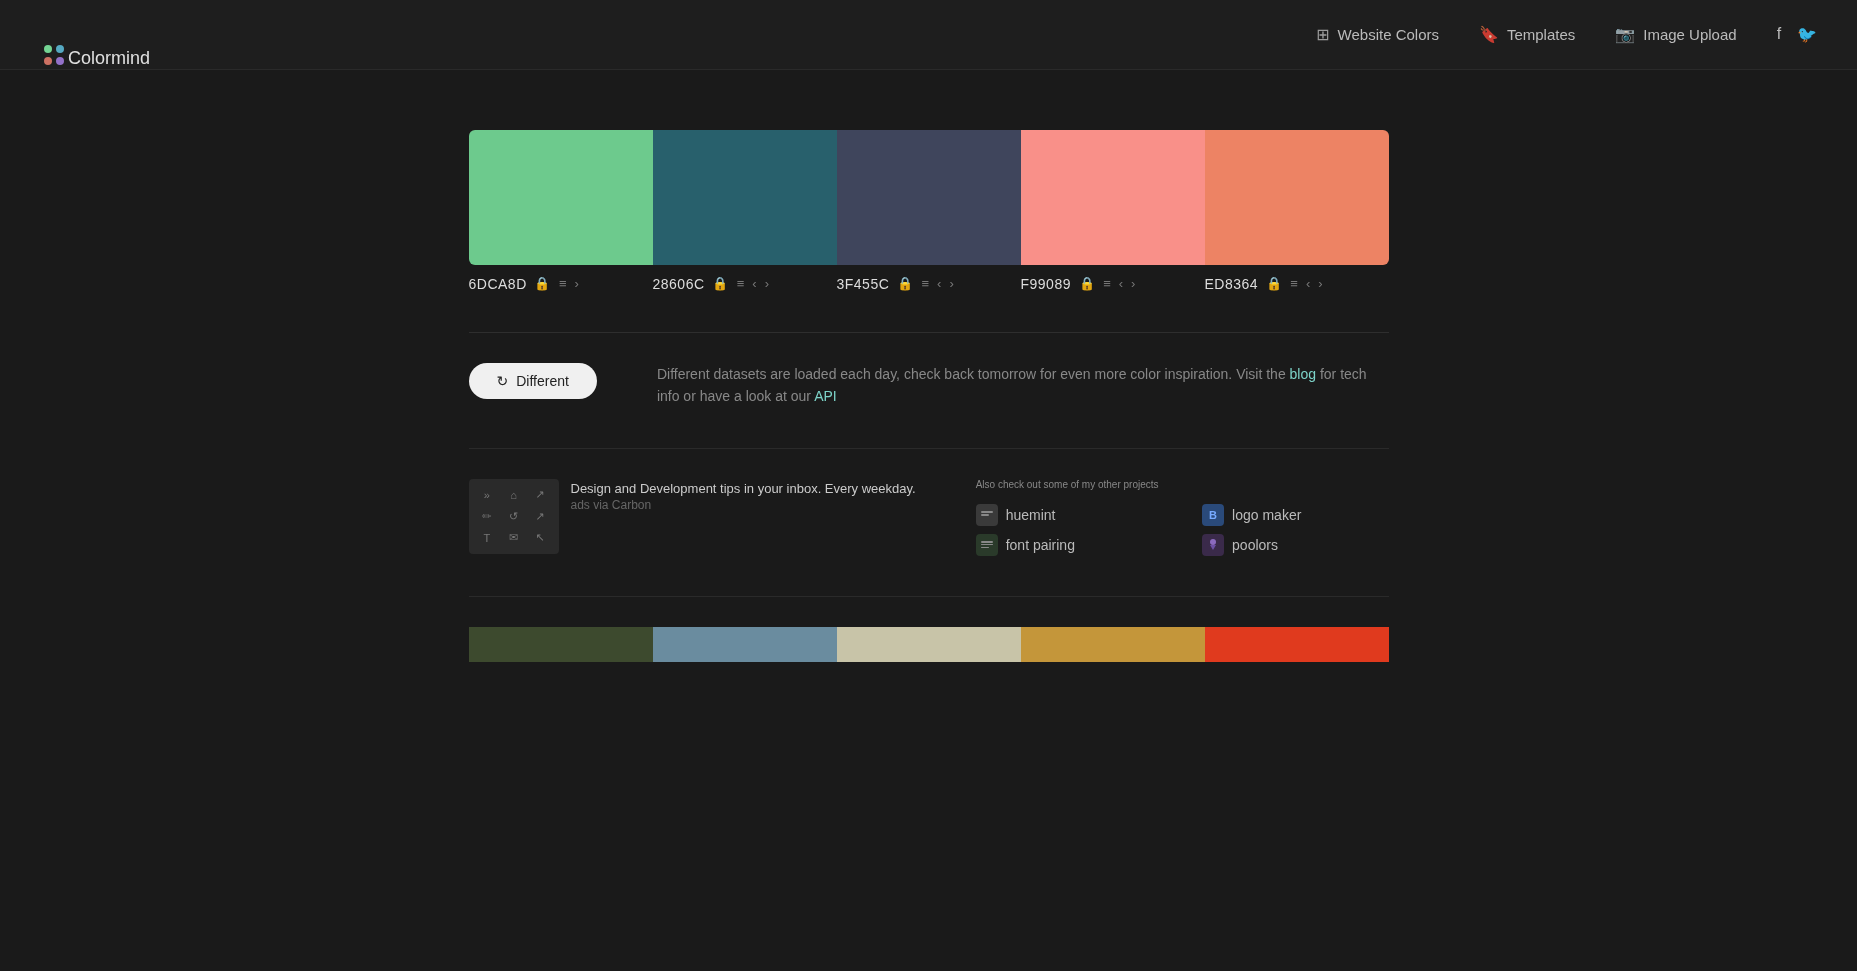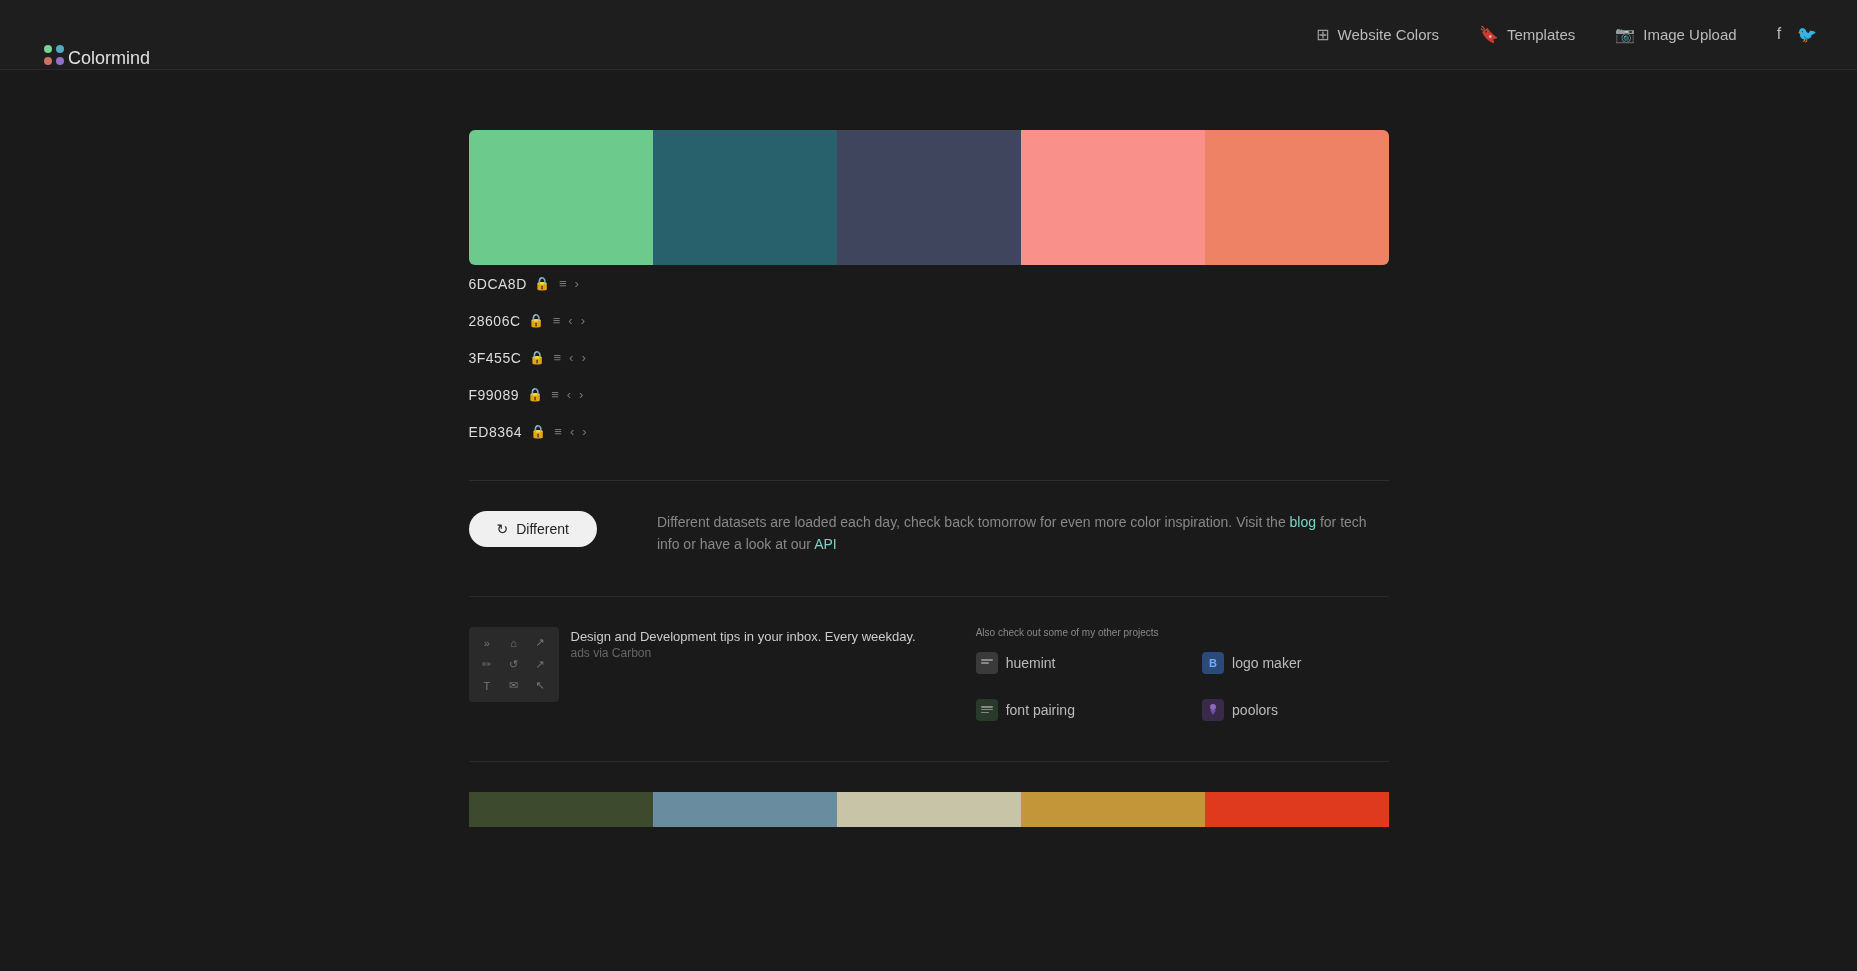--- a/index.html
+++ b/index.html
@@ -84,21 +84,20 @@
       overflow: hidden;
     }
     .swatch {
       flex: 1;
       position: relative;
       cursor: pointer;
     }
     .color-info-row {
       display: flex;
       width: 100%;
-      flex-direction: column;
     }
     .color-info {
       flex: 1;
       padding: 10px 6px 10px 0;
       display: flex;
       align-items: center;
       gap: 6px;
       min-width: 0;
     }
     .color-hex {
@@ -225,21 +224,21 @@
       flex: 1;
     }
     .projects-title {
       color: #888;
       font-size: 10px;
       margin-bottom: 14px;
     }
     .projects-grid {
       display: grid;
       grid-template-columns: 1fr 1fr;
-      gap: 25px 40px;
+      gap: 8px 40px;
     }
     .project-item {
       display: flex;
       align-items: center;
       gap: 8px;
       cursor: pointer;
       color: #bbb;
       font-size: 14px;
     }
     .project-icon {

